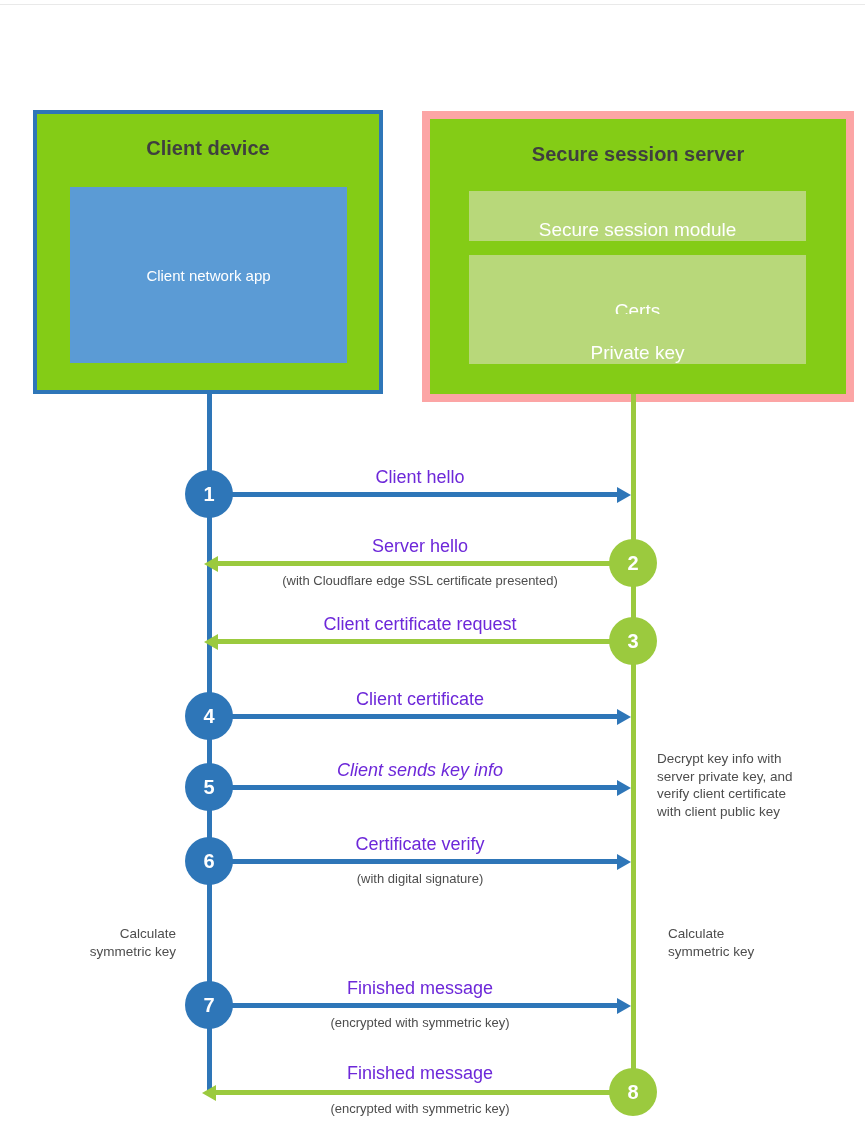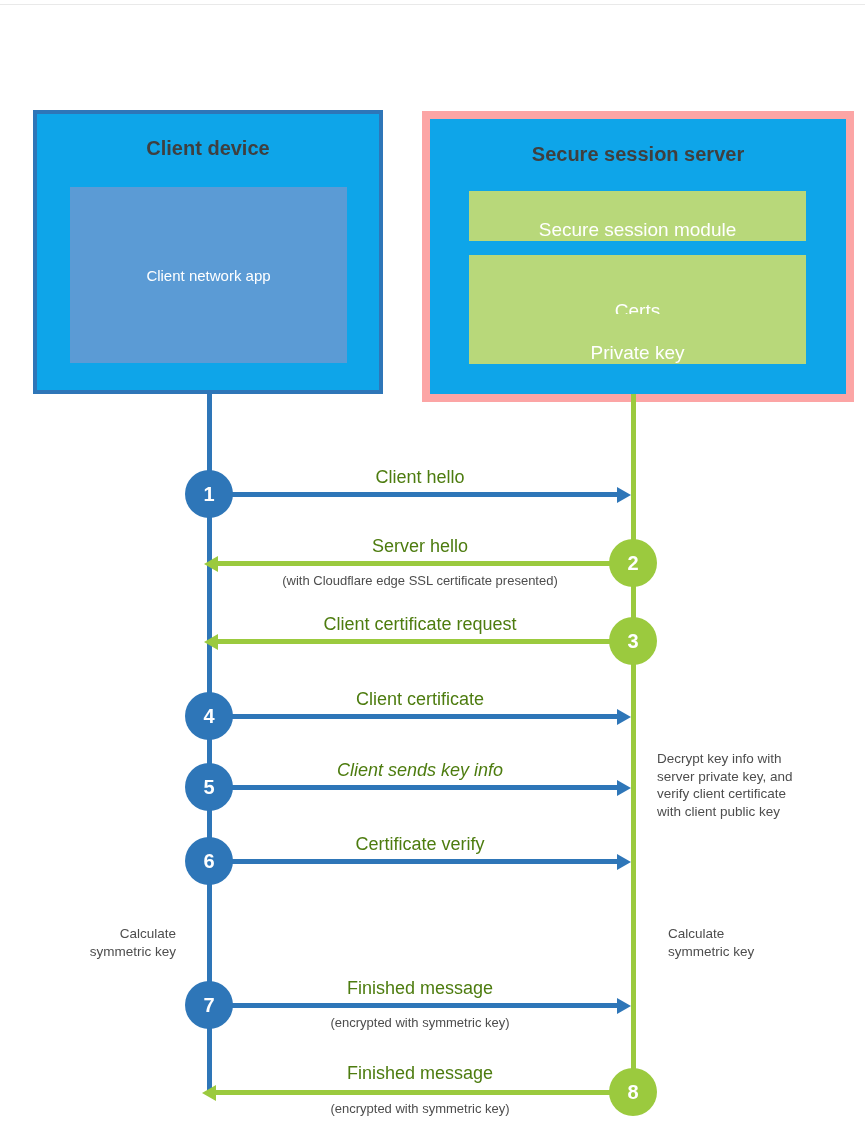--- a/index.html
+++ b/index.html
@@ -2,21 +2,21 @@
 <html><head>
 <meta charset="utf-8">
 <style>
   html,body{margin:0;padding:0;background:#ffffff;}
   .page{position:relative;width:865px;height:1146px;background:#ffffff;overflow:hidden;
         font-family:"Liberation Sans",sans-serif;color:#4d4d4d;}
   .topline{position:absolute;left:0;top:4px;width:865px;height:1px;background:#e9e9e9;}
   .title{position:absolute;left:30px;top:16px;margin:0;font-size:28px;font-weight:300;
          color:#4b4b4b;letter-spacing:0.2px;}
 
-  .outer-box{position:absolute;background:#0ea5e9;}
+  .outer-box{position:absolute;background:#84cc16;}
   .client-box{left:33px;top:110px;width:342px;height:276px;border:4px solid #2e76b8;}
   .server-box{left:422px;top:111px;width:416px;height:275px;border:8px solid #fca5a5;}
   .box-title{position:absolute;left:0;width:100%;text-align:center;font-size:20px;
              font-weight:700;color:#3f3f3f;}
   .client-box .box-title{top:23px;}
   .server-box .box-title{top:24px;}
 
   .app-box{position:absolute;left:33px;top:73px;width:277px;height:176px;background:#5b9bd5;
            display:flex;align-items:center;justify-content:center;text-align:center;}
   .app-box .inner{width:150px;color:#ffffff;font-size:15px;line-height:1.4;}
@@ -41,21 +41,21 @@
   .arrow .shaft{position:absolute;top:0;height:5px;}
   .arrow-right .shaft{left:0;right:12px;background:#2e76b8;}
   .arrow-right .head{position:absolute;right:0;top:-5.5px;width:0;height:0;
        border-top:8px solid transparent;border-bottom:8px solid transparent;
        border-left:14px solid #2e76b8;}
   .arrow-left .shaft{left:12px;right:0;background:#9bca3e;}
   .arrow-left .head{position:absolute;left:0;top:-5.5px;width:0;height:0;
        border-top:8px solid transparent;border-bottom:8px solid transparent;
        border-right:14px solid #9bca3e;}
 
-  .msg{position:absolute;left:220px;width:400px;text-align:center;font-size:18px;color:#4d7c0f;}
+  .msg{position:absolute;left:220px;width:400px;text-align:center;font-size:18px;color:#6d28d9;}
   .sub{position:absolute;left:220px;width:400px;text-align:center;font-size:13px;color:#4d4d4d;}
 
   .note{position:absolute;font-size:13.5px;line-height:17.5px;color:#4d4d4d;}
   .note-decrypt{left:657px;top:750px;width:190px;text-align:left;}
   .note-calc-left{left:46px;top:925px;width:130px;text-align:right;}
   .note-calc-right{left:668px;top:925px;width:130px;text-align:left;}
 </style>
 </head>
 <body>
 
@@ -132,20 +132,21 @@
   <div class="msg" style="top:760px;font-style:italic;">Client sends key info</div>
 
   <div class="circle circle-blue" style="left:185px;top:837px;">
     <span>6</span>
   </div>
   <div class="arrow arrow-right" style="left:231px;top:859px;width:400px;">
     <div class="shaft"></div>
     <div class="head"></div>
   </div>
   <div class="msg" style="top:834px;">Certificate verify</div>
+  <div class="sub" style="top:871px;">(with digital signature)</div>
 
   <div class="circle circle-blue" style="left:185px;top:981px;">
     <span>7</span>
   </div>
   <div class="arrow arrow-right" style="left:231px;top:1003px;width:400px;">
     <div class="shaft"></div>
     <div class="head"></div>
   </div>
   <div class="msg" style="top:978px;">Finished message</div>
   <div class="sub" style="top:1015px;">(encrypted with symmetric key)</div>

